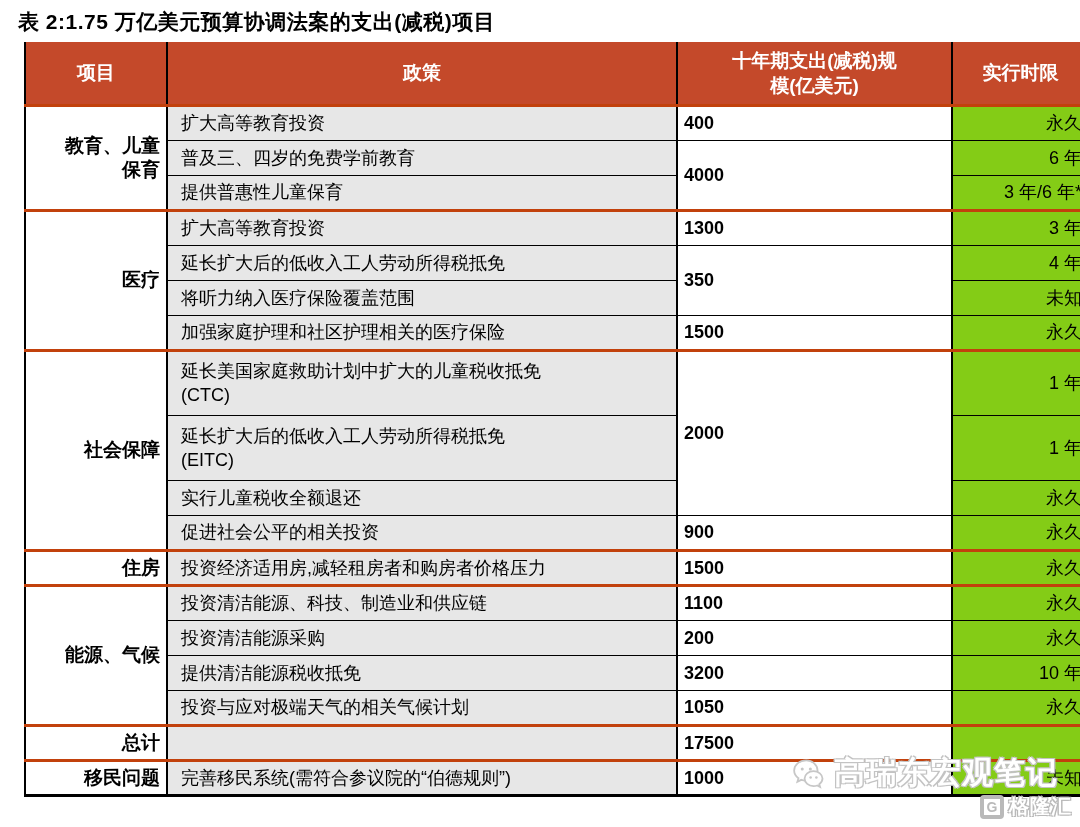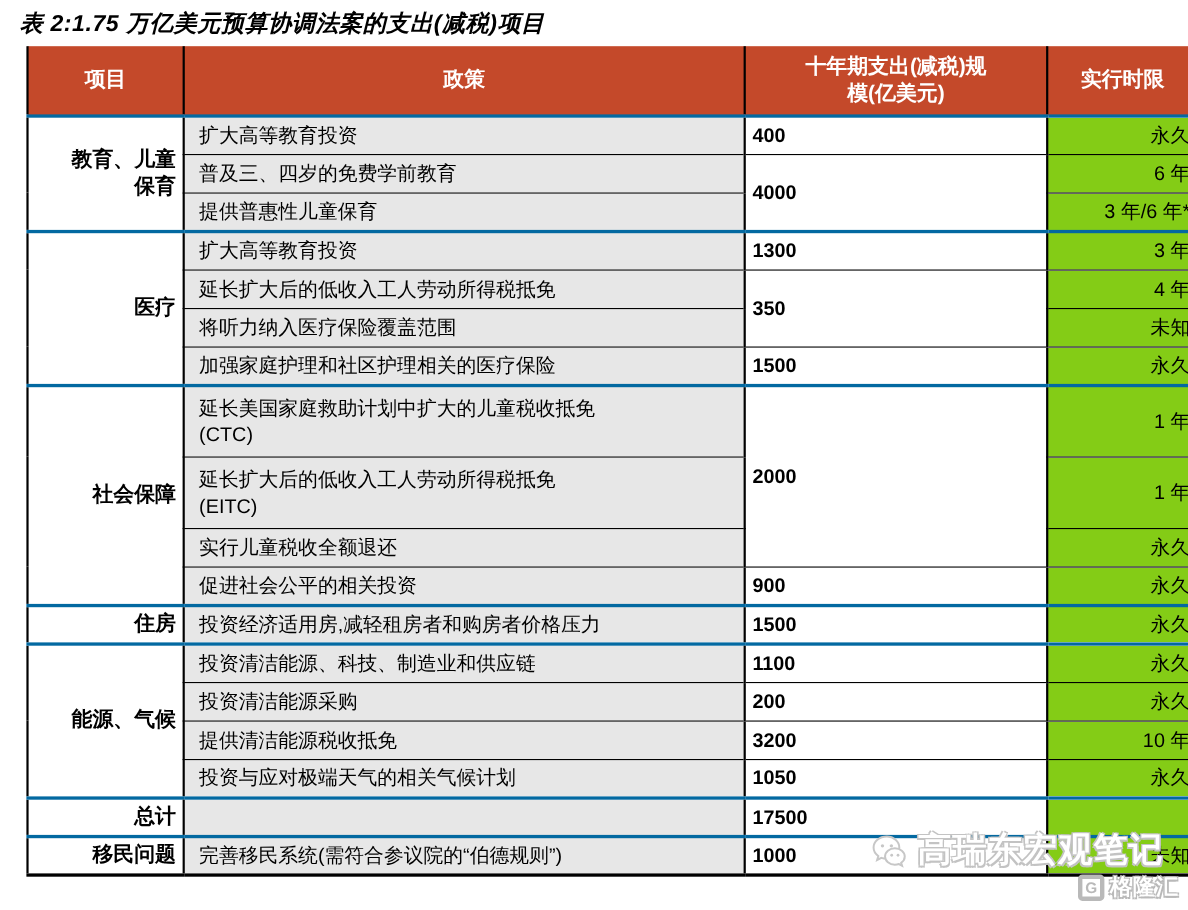--- a/index.html
+++ b/index.html
@@ -8,21 +8,20 @@
     width: 1080px; height: 827px;
     font-family: "Liberation Sans", "DejaVu Sans", sans-serif;
     color: #000;
   }
   .page { position: relative; width: 1080px; height: 827px; background: #fff; overflow: hidden; }
 
   .title {
     font-size: 21px; font-weight: bold; color: #000;
     padding: 9px 0 7px 18px; line-height: 26px;
     letter-spacing: 0.5px;
-    font-style: italic;
   }
 
   table.budget {
     border-collapse: collapse; table-layout: fixed;
     width: 1064px; margin-left: 24px;
   }
   col.c-cat { width: 142px; }
   col.c-pol { width: 510px; }
   col.c-val { width: 275px; }
   col.c-lim { width: 137px; }
@@ -42,21 +41,21 @@
 
   tbody td {
     border: 1.5px solid #000;
     border-left-width: 2px; border-right-width: 2px;
     vertical-align: middle;
     font-size: 18px; line-height: 24px;
     padding: 2px 6px;
     white-space: pre-line;
     overflow: hidden;
   }
-  tbody tr.group-start td { border-top: 3px solid #0369a1; }
+  tbody tr.group-start td { border-top: 3px solid #c2410c; }
   tbody tr:last-child td { border-bottom: 3px solid #000; }
 
   td.cat { background: #ffffff; font-weight: bold; font-size: 19px; text-align: right; padding-left: 9px; }
   td.pol { background: #E7E7E7; text-align: left; padding-left: 13px; }
   td.val { background: #ffffff; text-align: left; font-weight: bold; }
   td.lim { background: #84cc16; text-align: right; }
 
   .source {
     font-size: 15px; font-weight: 700; color: #000;
     padding: 8px 0 0 10px; letter-spacing: 0.5px;

